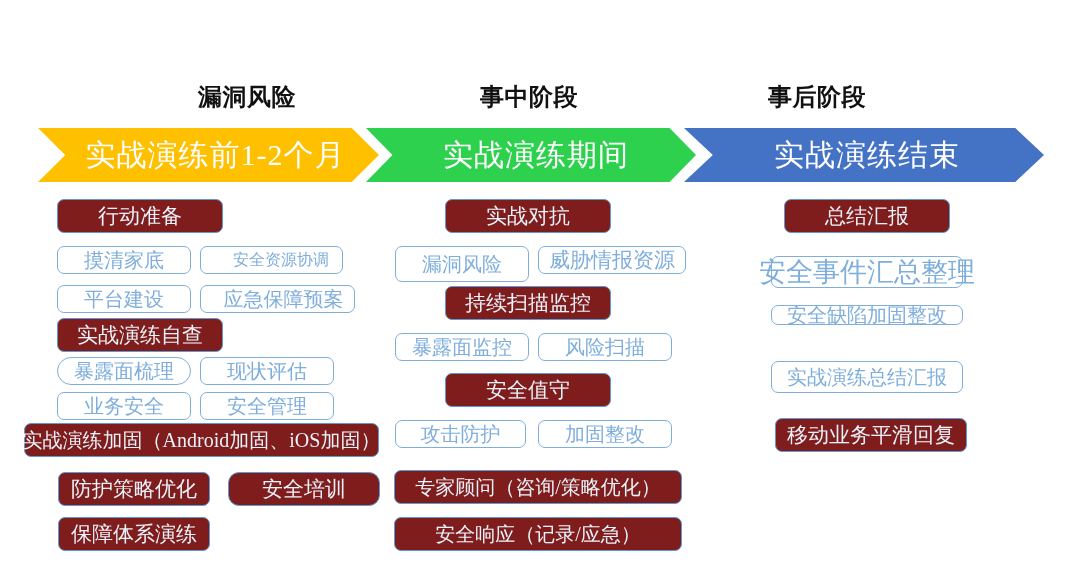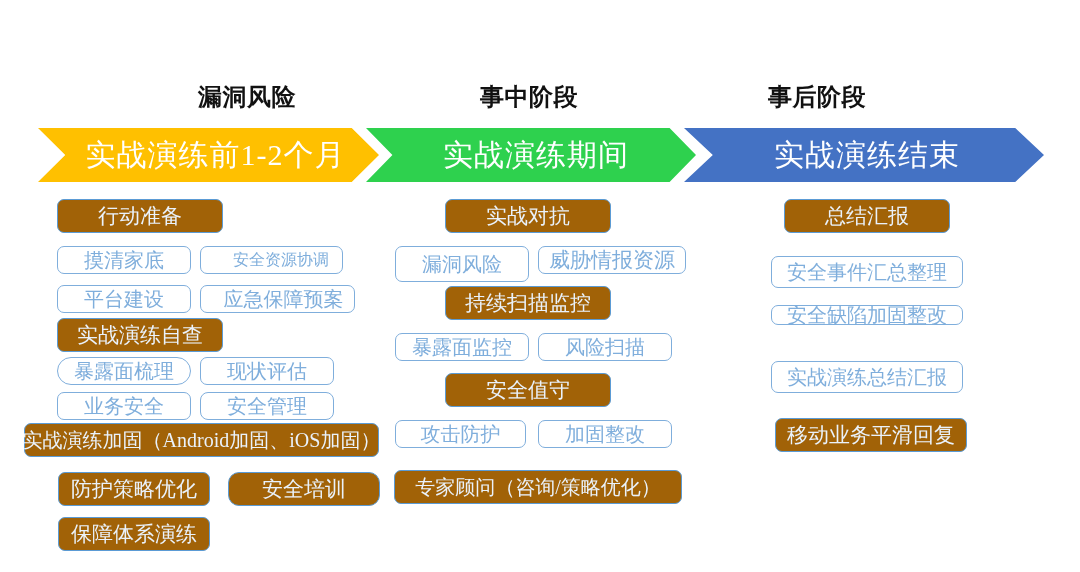--- a/index.html
+++ b/index.html
@@ -88,21 +88,21 @@
     position: absolute;
     display: flex;
     align-items: center;
     justify-content: center;
     box-sizing: border-box;
     border-radius: 7px;
     white-space: nowrap;
     font-family: "Liberation Serif", "DejaVu Serif", serif;
   }
   .pill.filled {
-    background: #a16207;
+    background: #7f1d1d;
     color: #EAF2FB;
     border: 1px solid #5B9BD5;
   }
   .pill.outline {
     background: #ffffff;
     color: #7FAEDC;
     border: 1.5px solid #7FAEDC;
   }
 </style>
 </head>
@@ -133,21 +133,21 @@
 
   <div class="pill outline" style="left:57px;  top:285px; width:134px; height:28px; font-size:20px;">平台建设</div>
   <div class="pill outline" style="left:200px; top:285px; width:155px; height:28px; font-size:20px;padding-left:12px;">应急保障预案</div>
 
   <div class="pill filled" style="left:57px;  top:318px; width:166px; height:34px; font-size:21px;">实战演练自查</div>
 
   <div class="pill outline" style="left:57px;  top:357px; width:134px; height:28px; font-size:20px;border-radius:14px;">暴露面梳理</div>
   <div class="pill outline" style="left:200px; top:357px; width:134px; height:28px; font-size:20px;">现状评估</div>
 
   <div class="pill outline" style="left:57px;  top:392px; width:134px; height:28px; font-size:20px;">业务安全</div>
-  <div class="pill outline" style="left:200px; top:392px; width:134px; height:28px; font-size:20px;border-radius:8px;">安全管理</div>
+  <div class="pill outline" style="left:200px; top:392px; width:134px; height:28px; font-size:20px;">安全管理</div>
 
   <div class="pill filled" style="left:24px;  top:423px; width:355px; height:34px; font-size:20px;">实战演练加固（Android加固、iOS加固）</div>
 
   <div class="pill filled" style="left:58px;  top:472px; width:152px; height:34px; font-size:21px;">防护策略优化</div>
   <div class="pill filled" style="left:228px; top:472px; width:152px; height:34px; font-size:21px;border-radius:11px;">安全培训</div>
 
   <div class="pill filled" style="left:58px;  top:517px; width:152px; height:34px; font-size:21px;">保障体系演练</div>
 
   <div class="pill filled" style="left:445px; top:199px; width:166px; height:34px; font-size:21px;">实战对抗</div>
 
@@ -158,22 +158,23 @@
 
   <div class="pill outline" style="left:395px; top:333px; width:134px; height:28px; font-size:20px;">暴露面监控</div>
   <div class="pill outline" style="left:538px; top:333px; width:134px; height:28px; font-size:20px;">风险扫描</div>
 
   <div class="pill filled" style="left:445px; top:373px; width:166px; height:34px; font-size:21px;">安全值守</div>
 
   <div class="pill outline" style="left:395px; top:420px; width:131px; height:28px; font-size:20px;">攻击防护</div>
   <div class="pill outline" style="left:538px; top:420px; width:134px; height:28px; font-size:20px;">加固整改</div>
 
   <div class="pill filled" style="left:394px; top:470px; width:288px; height:34px; font-size:20px;">专家顾问（咨询/策略优化）</div>
+  <div class="pill filled" style="left:394px; top:517px; width:288px; height:34px; font-size:20px;">安全响应（记录/应急）</div>
 
   <div class="pill filled" style="left:784px; top:199px; width:166px; height:34px; font-size:21px;">总结汇报</div>
 
-  <div class="pill outline" style="left:771px; top:256px; width:192px; height:32px; font-size:20px;">安全事件汇总整理</div>
+  <div class="pill outline" style="left:771px; top:256px; width:192px; height:32px; font-size:27px;">安全事件汇总整理</div>
   <div class="pill outline" style="left:771px; top:305px; width:192px; height:20px; font-size:20px;">安全缺陷加固整改</div>
   <div class="pill outline" style="left:771px; top:361px; width:192px; height:32px; font-size:20px;">实战演练总结汇报</div>
 
   <div class="pill filled" style="left:775px; top:418px; width:192px; height:34px; font-size:21px;">移动业务平滑回复</div>
 
 </div>
 
 </body></html>

